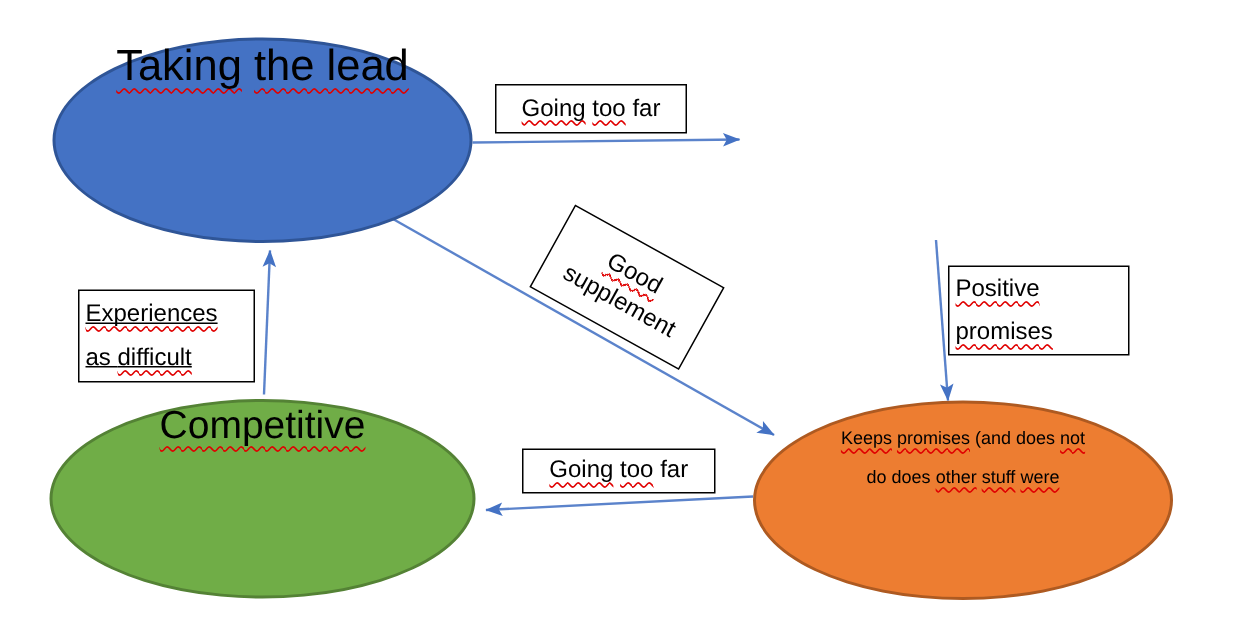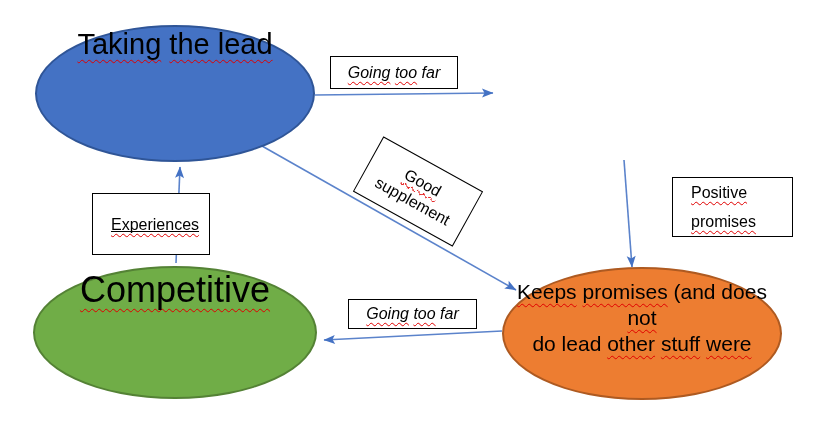--- a/index.html
+++ b/index.html
@@ -10,29 +10,29 @@
   .edges { position:absolute; left:0; top:0; }
   .edges line { stroke:#5B83CB; stroke-width:1.6; }
   .node {
     position:absolute; border-radius:50%; border:2.5px solid #000;
     display:flex; flex-direction:column; align-items:center; 
     text-align:center; box-sizing:border-box;
   }
   .node-line, .label-line { white-space:pre-wrap; }
   .node-line span, .label-line span { white-space:pre-wrap; }
   .big   { font-size:29px; line-height:1.2; }
-  .biggest { font-size:36px; line-height:1.2; }
-  .small { font-size:21px; line-height:26px; }
+  .biggest { font-size:26px; line-height:1.2; }
+  .small { font-size:12px; line-height:26px; }
   .labelbox {
     position:absolute; background:#FFFFFF; border:1.6px solid #000;
     box-sizing:border-box; display:flex; flex-direction:column; justify-content:center;
     font-size:16px;
   }
-  .labelbox.center { align-items:center; text-align:right;font-style:italic; }
-  .labelbox.leftpad { padding-left:18px;margin-left:40px; }
+  .labelbox.center { align-items:center; text-align:right; }
+  .labelbox.leftpad { padding-left:4px; }
   .lines29 .label-line { line-height:29px; }
   .rotated { transform:rotate(29deg); align-items:center; text-align:center; }
   .rotated .label-line { line-height:21px; }
   .sq {
     text-decoration-line:underline;
     text-decoration-style:wavy;
     text-decoration-color:#E00000;
     text-decoration-thickness:1px;
     text-decoration-skip-ink:none;
     text-underline-offset:0.18em;
@@ -60,21 +60,21 @@
     <div class="node-line big"><span class="sq">Taking</span><span> </span><span class="sq">the lead</span></div>
   </div>
 
 
   <div class="node" style="left:33px;top:266px;width:284px;height:133px;background:#70AD47;border-color:#548235;">
     <div class="node-line biggest"><span class="sq">Competitive</span></div>
   </div>
 
   <div class="node" style="left:502px;top:267px;width:280px;height:133px;background:#ED7D31;border-color:#AE5A21;padding-top:10px;">
     <div class="node-line small"><span class="sq">Keeps</span><span> </span><span class="sq">promises</span><span> (and does </span><span class="sq">not</span></div>
-    <div class="node-line small"><span>do lead </span><span class="sq">other</span><span> </span><span class="sq">stuff</span><span> </span><span class="sq">were</span></div>
+    <div class="node-line small"><span>do does </span><span class="sq">other</span><span> </span><span class="sq">stuff</span><span> </span><span class="sq">were</span></div>
   </div>
 
   <div class="labelbox center" style="left:330px;top:56px;width:128px;height:33px;">
     <div class="label-line"><span class="sq">Going</span><span> </span><span class="sq">too</span><span> far</span></div>
   </div>
 
   <div class="labelbox rotated" style="left:361px;top:160px;width:114px;height:63px;">
     <div class="label-line"><span class="sq">Good</span></div>
     <div class="label-line"><span>supplement</span></div>
   </div>
@@ -83,15 +83,16 @@
     <div class="label-line"><span class="sq">Positive</span></div>
     <div class="label-line"><span class="sq">promises</span></div>
   </div>
 
   <div class="labelbox center" style="left:348px;top:299px;width:129px;height:30px;">
     <div class="label-line"><span class="sq">Going</span><span> </span><span class="sq">too</span><span> far</span></div>
   </div>
 
   <div class="labelbox leftpad lines29" style="left:52px;top:193px;width:118px;height:62px;text-decoration:underline;">
     <div class="label-line"><span class="sq">Experiences</span></div>
+    <div class="label-line"><span>as </span><span class="sq">difficult</span></div>
   </div>
 
 </div>
 
 </body></html>

